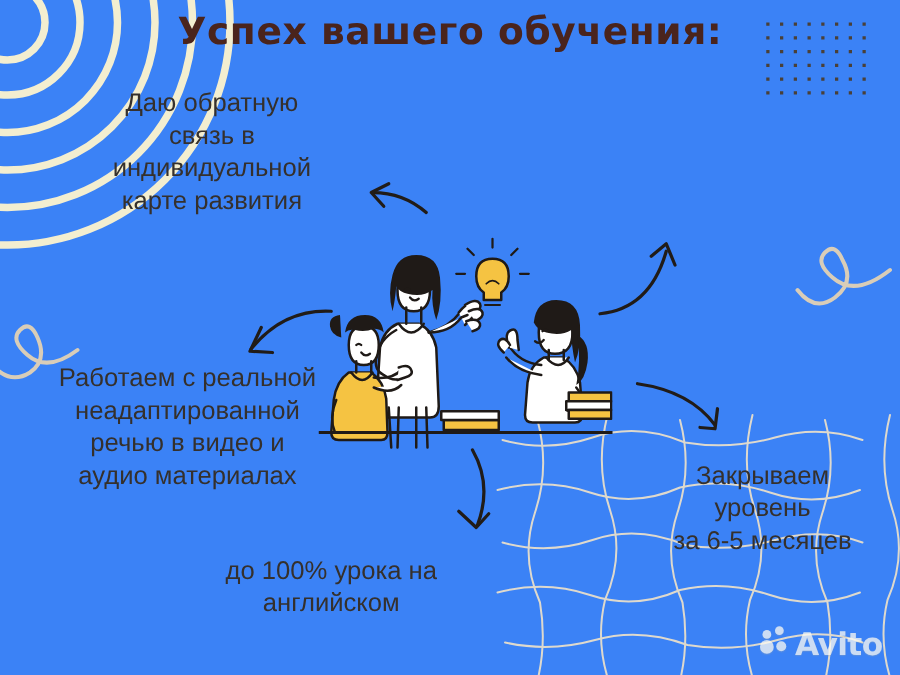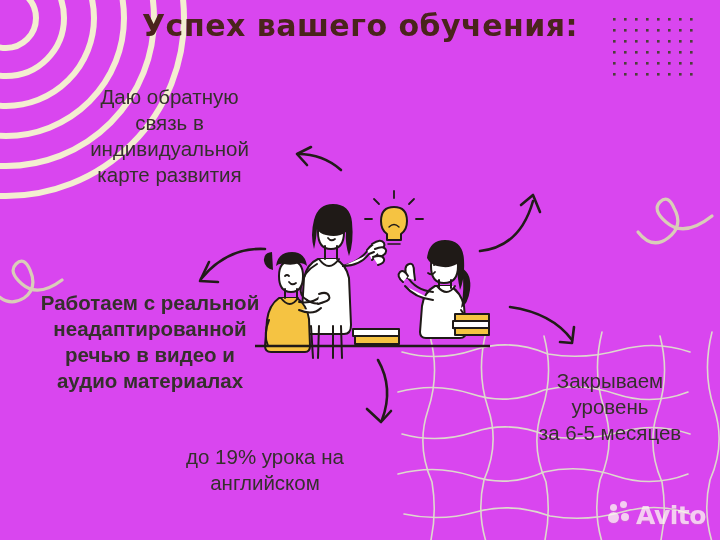--- a/index.html
+++ b/index.html
@@ -5,21 +5,21 @@
   html, body {
     margin: 0;
     padding: 0;
     background: #ffffff;
   }
   #poster {
     position: relative;
     width: 720px;
     height: 540px;
     overflow: hidden;
-    background: #d946ef;
+    background: #3b82f6;
     font-family: "Liberation Sans", sans-serif;
   }
 
   
   .bg-layer {
     position: absolute;
     inset: 0;
     pointer-events: none;
   }
   .bg-layer svg { display: block; }
@@ -41,23 +41,23 @@
 
   
   .blurb {
     position: absolute;
     text-align: center;
     color: #35302c;
     font-size: 20.5px;
     line-height: 26px;
     white-space: pre-line;
   }
-  #blurb-feedback   { left: 52px;  top: 84px;  width: 235px; }
+  #blurb-feedback   { left: 52px;  top: 70px;  width: 235px; }
   #blurb-vocabulary { left: 418px; top: 82px;  width: 250px; }
-  #blurb-authentic  { left: 14px;  top: 290px; width: 272px; font-weight: bold; }
+  #blurb-authentic  { left: 14px;  top: 290px; width: 272px; }
   #blurb-duration   { left: 510px; top: 368px; width: 200px; }
   #blurb-english    { left: 150px; top: 444px; width: 230px; }
 
   
   #illustration {
     position: absolute;
     left: 255px;
     top: 186px;
     width: 235px;
     height: 175px;
@@ -232,21 +232,21 @@
 связь в
 индивидуальной
 карте развития</div>
   <div class="blurb" id="blurb-authentic">Работаем с реальной
 неадаптированной
 речью в видео и
 аудио материалах</div>
   <div class="blurb" id="blurb-duration">Закрываем
 уровень
 за 6-5 месяцев</div>
-  <div class="blurb" id="blurb-english">до 19% урока на
+  <div class="blurb" id="blurb-english">до 100% урока на
 английском</div>
 
   <div id="illustration">
     <svg width="235" height="175" viewBox="0 0 235 175" aria-hidden="true">
       <g stroke="#1f1a17" stroke-width="2" fill="none" stroke-linecap="round" stroke-linejoin="round">
 
         <path d="M63 73 q-11 5 -14 19 l-3 48 q0 8 7 8 l36 0 q7 0 7 -9 l-2 -47 q-3 -14 -14 -19 z" fill="#ffffff"></path>
 
         <path d="M64 73 q10 14 20 0" fill="#ffffff"></path>
 

